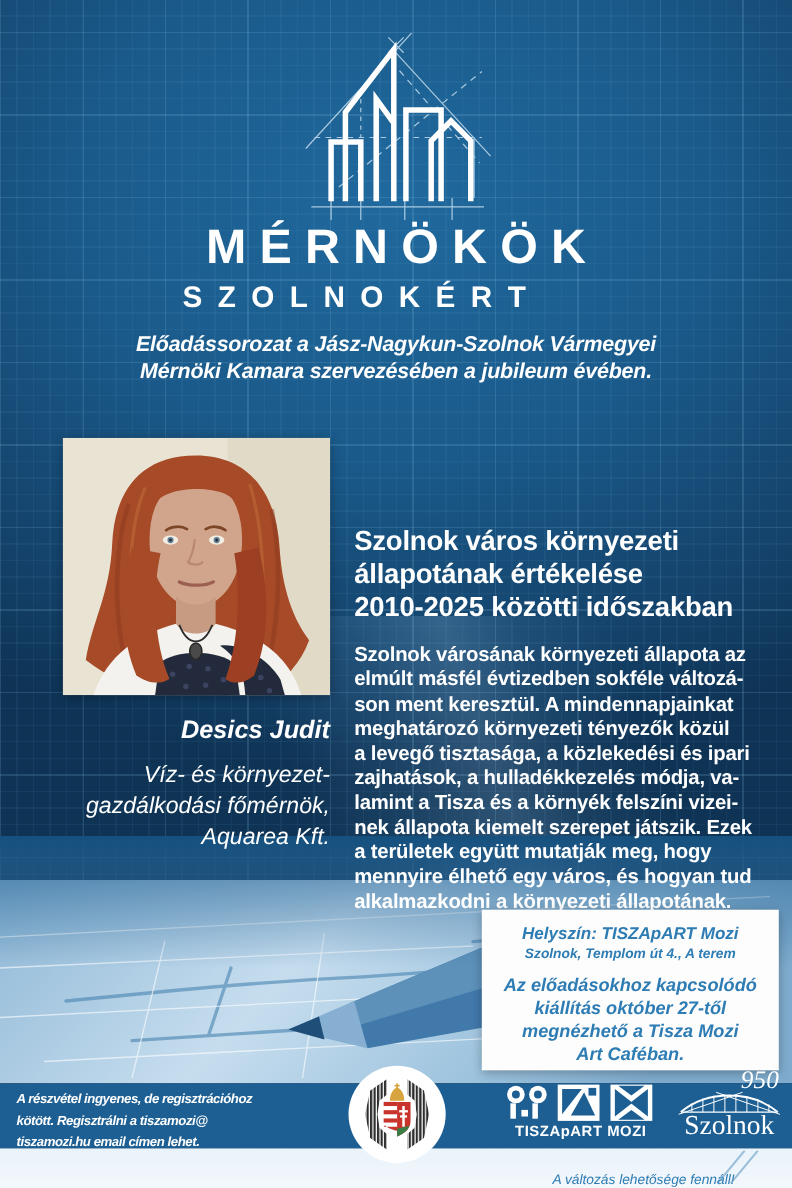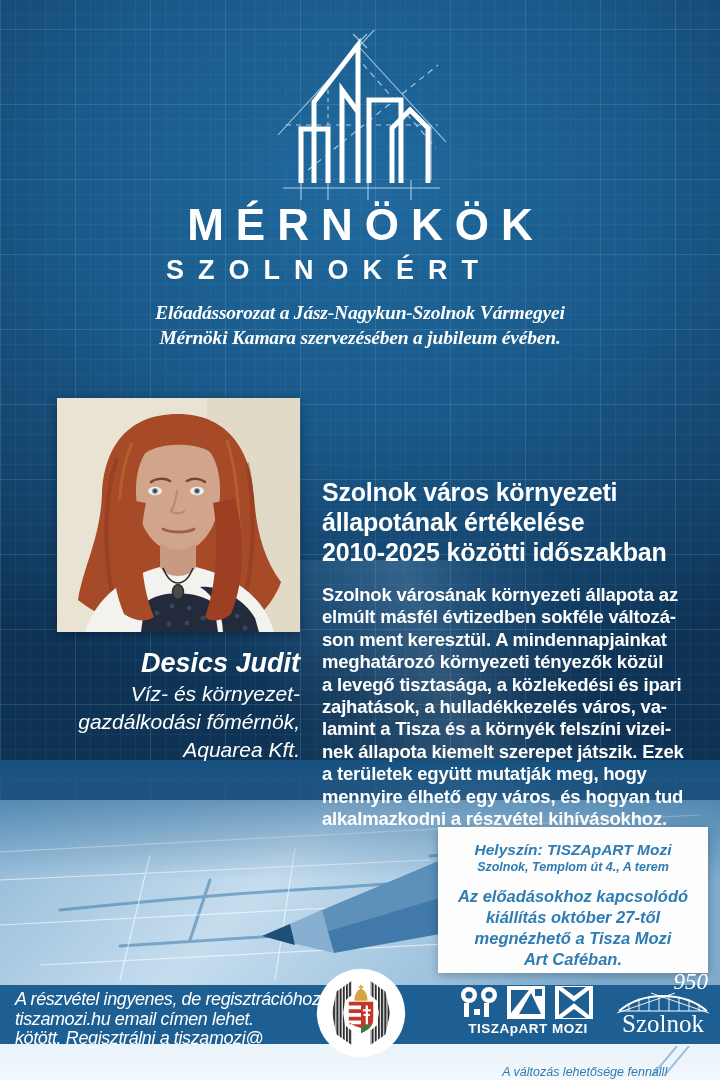--- a/index.html
+++ b/index.html
@@ -18,25 +18,25 @@
     position:absolute; left:0; top:560px; width:720px; height:340px; pointer-events:none;
     background:linear-gradient(70deg, transparent 40%, rgba(150,200,235,0.10) 52%, rgba(175,215,245,0.20) 62%, rgba(150,200,235,0.08) 70%, transparent 80%);
   }
   
   .logo-building { position:absolute; left:268px; top:30px; width:184px; height:172px; }
   .title-1 { position:absolute; left:0; top:200px; width:720px; text-align:center;
     color:#fff; font-size:44px; font-weight:bold; letter-spacing:12px; padding-left:12px; line-height:50px; }
   .title-2 { position:absolute; left:0; top:254px; width:644px; text-align:center;
     color:#fff; font-size:27px; font-weight:bold; letter-spacing:14px; padding-left:14px; line-height:32px; }
   .subtitle { position:absolute; left:0; top:301px; width:720px; text-align:center;
-    color:#fff; font-size:19.5px; font-weight:bold; font-style:italic; line-height:24.5px; letter-spacing:-0.2px;font-family:Liberation Serif, serif; }
+    color:#fff; font-size:19.5px; font-weight:bold; font-style:italic; line-height:24.5px; letter-spacing:-0.2px; }
   
   .portrait { position:absolute; left:57px; top:398px; width:243px; height:234px; box-shadow:0 2px 10px rgba(0,0,0,0.35); }
   .speaker { position:absolute; left:20px; top:647px; width:280px; text-align:right; color:#fff; }
-  .speaker-name { font-size:27px; font-weight:bold; font-style:italic; line-height:32px; margin-bottom:1px; }
+  .speaker-name { font-size:23px; font-weight:bold; font-style:italic; line-height:32px; margin-bottom:12px; }
   .speaker-role { font-size:21px; font-style:italic; line-height:28px; }
   
   .date-badge { position:absolute; left:322px; top:404px; }
   .date-line { display:table; background:#ffffff; color:#176aa6; font-weight:bold;
     font-size:23px; line-height:25px; padding:4px 10px 3px; }
   .event-title { position:absolute; left:322px; top:477px; width:390px; color:#fff;
     font-size:25px; font-weight:bold; line-height:30px; letter-spacing:-0.2px; }
   .event-body { position:absolute; left:322px; top:584px; width:395px; color:#fff;
     font-size:18.5px; font-weight:bold; line-height:22.4px; letter-spacing:-0.2px; }
   .event-body span { display:block; }
@@ -45,21 +45,21 @@
   
   .venue-box { position:absolute; left:438px; top:827px; width:270px; height:146px;
     background:#fdfdfd; box-shadow:0 2px 9px rgba(0,0,0,0.28); text-align:center;
     color:#2e7cb4; font-style:italic; padding-top:13px; }
   .venue-loc  { font-size:15.5px; font-weight:bold; line-height:19px; }
   .venue-addr { font-size:12.5px; font-weight:bold; line-height:16px; margin-bottom:11px; }
   .venue-exh  { font-size:16.5px; font-weight:bold; line-height:21px; }
   
   .band { position:absolute; left:0; top:985px; width:720px; height:59px; background:#1d5f93; }
   .registration { position:absolute; left:15px; top:990px; width:310px; color:#fff;
-    font-size:18px; font-weight:normal; font-style:italic; line-height:19.5px; letter-spacing:-0.4px; }
+    font-size:12px; font-weight:bold; font-style:italic; line-height:19.5px; letter-spacing:-0.4px; }
   .bottom-light { position:absolute; left:0; top:1044px; width:720px; height:36px;
     background:linear-gradient(180deg,#e9f3fa,#f3f8fc); }
   .bottom-light .slashes { position:absolute; right:28px; top:2px; width:60px; height:30px; }
   .tagline { position:absolute; left:455px; top:1048px; width:260px; text-align:center;
     color:#2e7cb4; font-size:12.5px; font-weight:normal; font-style:italic; line-height:16px;margin-top:16px; }
   
   .coa { position:absolute; left:314px; top:966px; width:94px; height:94px; }
   .tiszapart { position:absolute; left:458px; top:984px; width:140px; text-align:center; }
   .tiszapart .glyphs { width:138px; height:37px; display:block; margin:0 auto; }
   .tiszapart-label { color:#fff; font-size:13.5px; font-weight:bold; letter-spacing:0.5px; line-height:16px; }
@@ -201,26 +201,26 @@
     <span style="display:block">állapotának értékelése</span>
     <span style="display:block">2010-2025 közötti időszakban</span>
   </div>
 
   <div class="event-body">
     <span>Szolnok városának környezeti állapota az</span>
     <span>elmúlt másfél évtizedben sokféle változá-</span>
     <span>son ment keresztül. A mindennapjainkat</span>
     <span>meghatározó környezeti tényezők közül</span>
     <span>a levegő tisztasága, a közlekedési és ipari</span>
-    <span>zajhatások, a hulladékkezelés város, va-</span>
+    <span>zajhatások, a hulladékkezelés módja, va-</span>
     <span>lamint a Tisza és a környék felszíni vizei-</span>
     <span>nek állapota kiemelt szerepet játszik. Ezek</span>
     <span>a területek együtt mutatják meg, hogy</span>
     <span>mennyire élhető egy város, és hogyan tud</span>
-    <span>alkalmazkodni a részvétel kihívásokhoz.</span>
+    <span>alkalmazkodni a környezeti állapotának.</span>
   </div>
 
   <div class="venue-box">
     <div class="venue-loc">Helyszín: TISZApART Mozi</div>
     <div class="venue-addr">Szolnok, Templom út 4., A terem</div>
     <div class="venue-exh">
       <span style="display:block">Az előadásokhoz kapcsolódó</span>
       <span style="display:block">kiállítás október 27-től</span>
       <span style="display:block">megnézhető a Tisza Mozi</span>
       <span style="display:block">Art Caféban.</span>
@@ -229,22 +229,22 @@
 
   <div class="band"></div>
   <div class="bottom-light">
     <svg class="slashes" viewBox="0 0 60 30">
       <path d="M20 30 L45 0 M32 30 L57 0" stroke="#9dc0da" stroke-width="2" fill="none"></path>
     </svg>
   </div>
 
   <div class="registration">
     <span style="display:block">A részvétel ingyenes, de regisztrációhoz</span>
+    <span style="display:block">kötött. Regisztrálni a tiszamozi@</span>
     <span style="display:block">tiszamozi.hu email címen lehet.</span>
-    <span style="display:block">kötött. Regisztrálni a tiszamozi@</span>
   </div>
 
   <svg class="coa" viewBox="0 0 100 100">
     <defs>
       <pattern id="bars" width="3.4" height="4" patternUnits="userSpaceOnUse">
         <rect width="3.4" height="4" fill="#2e2e2e"></rect>
           <rect x="2.2" width="1.2" height="4" fill="#ffffff"></rect>
       </pattern>
     </defs>
     <circle cx="50" cy="50" r="47" fill="#ffffff"></circle>

